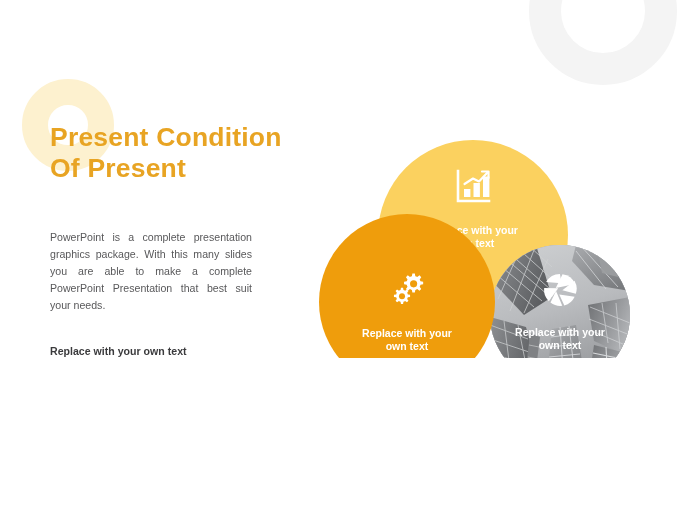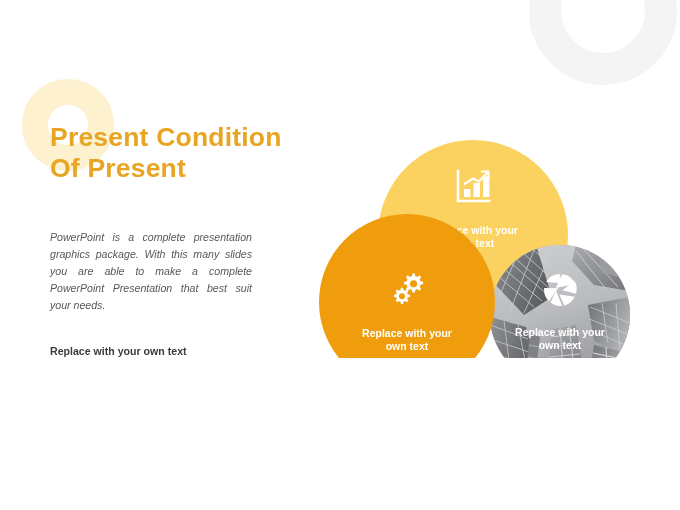--- a/index.html
+++ b/index.html
@@ -79,21 +79,20 @@
     left: 50px;
     top: 229px;
     width: 202px;
   }
   .body-text {
     margin: 0;
     font-size: 10.6px;
     line-height: 17px;
     color: #58585a;
     text-align: justify;
-    font-style: italic;
   }
   .body-bold {
     margin: 30px 0 12px 0;
     font-size: 10.6px;
     font-weight: bold;
     color: #3b3b3d;
     line-height: 15px;
   }
 
   

